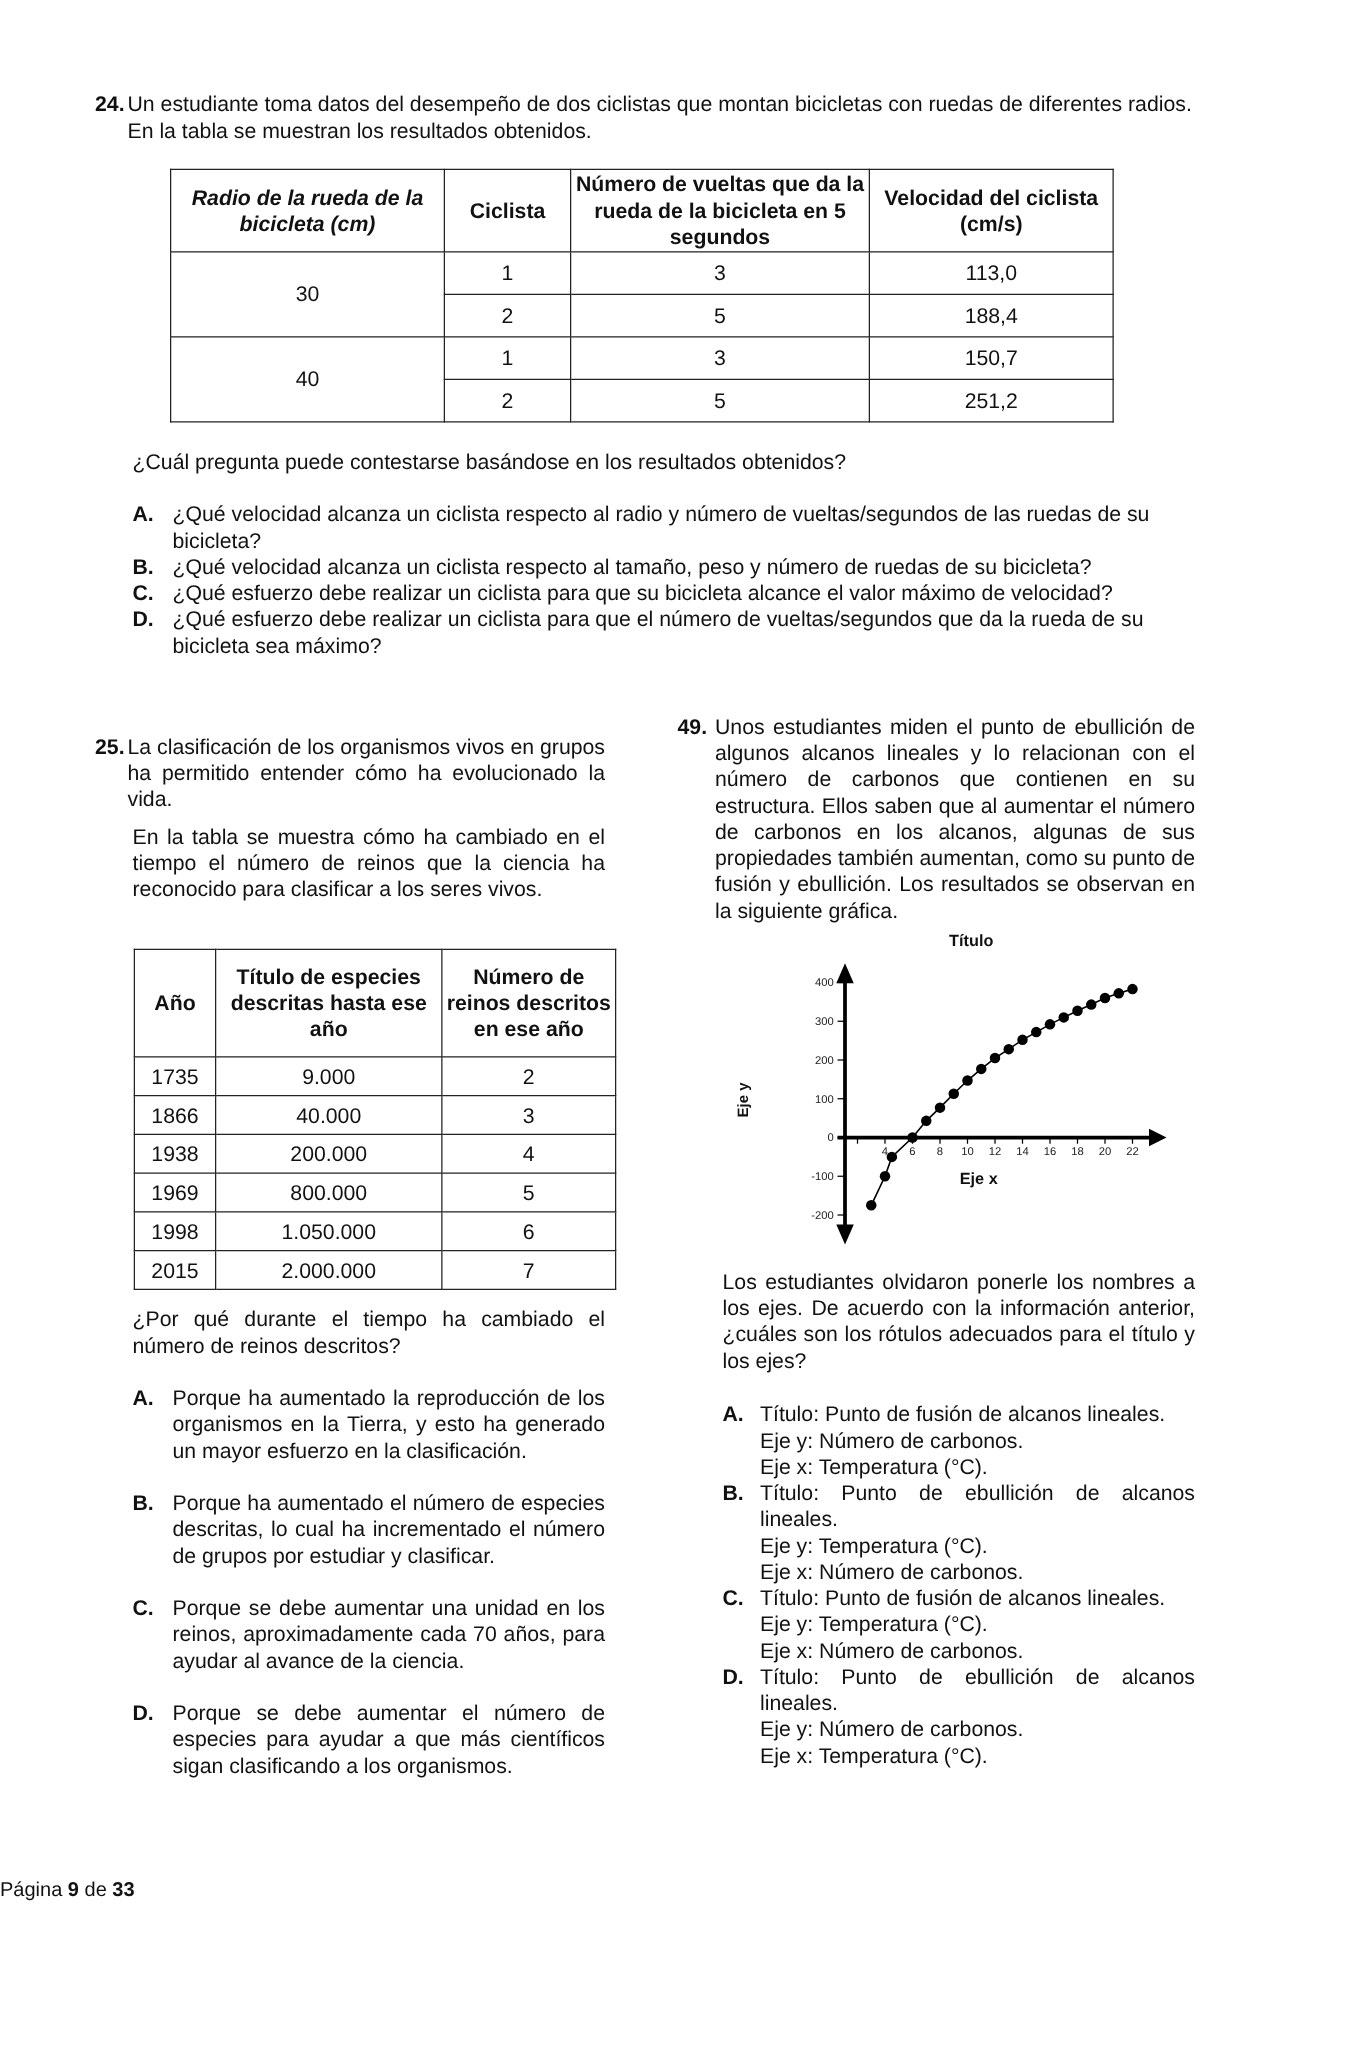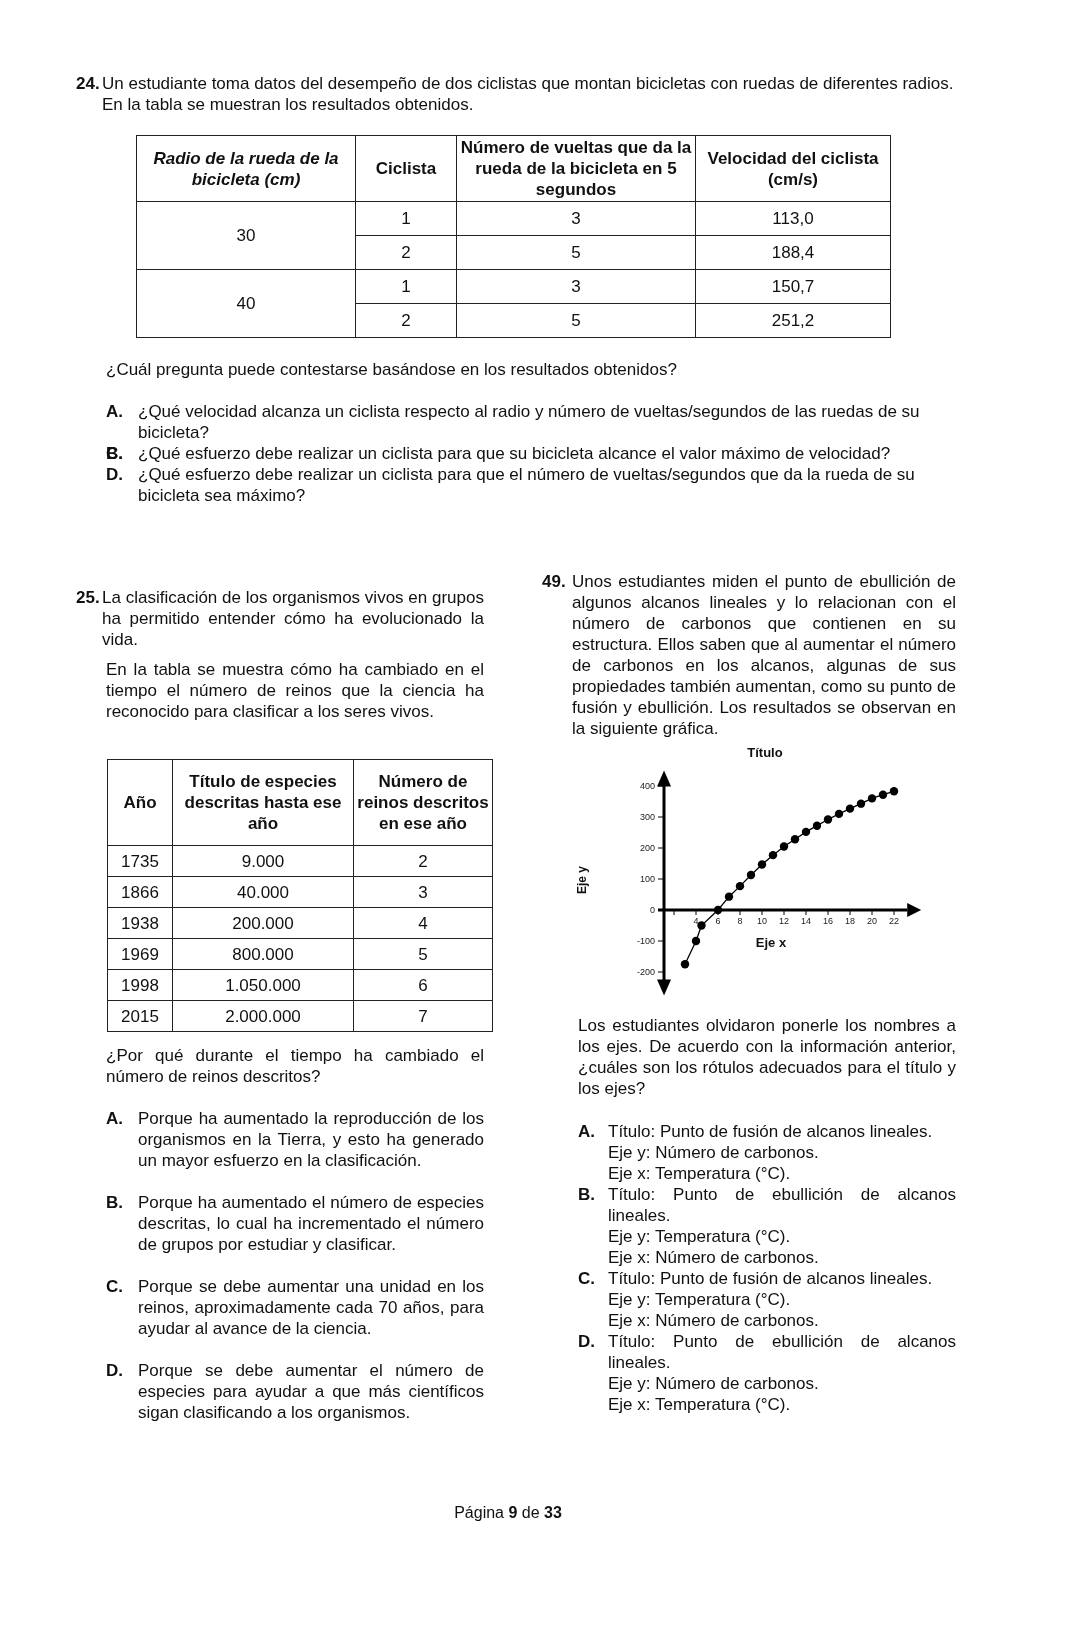--- a/index.html
+++ b/index.html
@@ -59,21 +59,21 @@
       <td>5</td>
       <td>251,2</td>
     </tr>
   </tbody>
 </table>
 
 <div class="abs" style="left:106px; top:359px; width:850px;">¿Cuál pregunta puede contestarse basándose en los resultados obtenidos?</div>
 
 <div class="abs" style="left:106px; top:401px; width:850px;">
   <div class="opt"><span class="letter">A.</span><span>¿Qué velocidad alcanza un ciclista respecto al radio y número de vueltas/segundos de las ruedas de su bicicleta?</span></div>
-  <div class="opt"><span class="letter">B.</span></div>
+  <div class="opt"><span class="letter">B.</span><span>¿Qué velocidad alcanza un ciclista respecto al tamaño, peso y número de ruedas de su bicicleta?</span></div>
   <div class="opt"><span class="letter">C.</span><span>¿Qué esfuerzo debe realizar un ciclista para que su bicicleta alcance el valor máximo de velocidad?</span></div>
   <div class="opt"><span class="letter">D.</span><span>¿Qué esfuerzo debe realizar un ciclista para que el número de vueltas/segundos que da la rueda de su bicicleta sea máximo?</span></div>
 </div>
 
 <div class="abs" style="left:76px; top:571px; width:408px;">
   <div class="just" style="position:relative; padding-left:26px;margin-top:16px;">
     <span class="qnum" style="position:absolute; left:0; top:0;">25.</span>
     <span>La clasificación de los organismos vivos en grupos ha permitido entender cómo ha evolucionado la vida.</span>
   </div>
   <div class="just" style="padding-left:30px; margin-top:9px;">En la tabla se muestra cómo ha cambiado en el tiempo el número de reinos que la ciencia ha reconocido para clasificar a los seres vivos.</div>
@@ -130,21 +130,21 @@
   <div class="opt just"><span class="letter">D.</span><span>Porque se debe aumentar el número de especies para ayudar a que más científicos sigan clasificando a los organismos.</span></div>
 </div>
 
 <div class="abs" style="left:542px; top:571px; width:414px;">
   <div class="just" style="position:relative; padding-left:30px;">
     <span class="qnum" style="position:absolute; left:0; top:0;">49.</span>
     <span>Unos estudiantes miden el punto de ebullición de algunos alcanos lineales y lo relacionan con el número de carbonos que contienen en su estructura. Ellos saben que al aumentar el número de carbonos en los alcanos, algunas de sus propiedades también aumentan, como su punto de fusión y ebullición. Los resultados se observan en la siguiente gráfica.</span>
   </div>
 </div>
 
-<div class="abs" style="left:568px; top:740px; width:380px; height:260px;">
+<div class="abs" style="left:580px; top:740px; width:380px; height:260px;">
   <svg id="chart-svg" width="380" height="260" viewBox="0 0 380 260">
     <text id="chart-title" x="197" y="17" font-family="Liberation Sans, sans-serif" font-size="13" font-weight="bold" text-anchor="middle" fill="#111">Título</text>
     <text id="chart-ylabel" x="0" y="0" font-family="Liberation Sans, sans-serif" font-size="12" font-weight="bold" text-anchor="middle" fill="#111" transform="translate(18,140) rotate(-90)">Eje y</text>
     <text id="chart-xlabel" x="203" y="207" font-family="Liberation Sans, sans-serif" font-size="13" font-weight="bold" text-anchor="middle" fill="#111">Eje x</text>
     <g id="chart-axes">
         <line x1="96" y1="44.5" x2="96" y2="241.5" stroke="#000" stroke-width="3"></line>
         <polygon points="89,46.5 103,46.5 96,30.5" fill="#000"></polygon>
         <polygon points="89,239.5 103,239.5 96,255.5" fill="#000"></polygon>
         <line x1="90" y1="170" x2="339.2" y2="170" stroke="#000" stroke-width="3"></line>
         <polygon points="339.2,163 339.2,177 353.2,170" fill="#000"></polygon>
@@ -232,15 +232,15 @@
     <div>Eje x: Número de carbonos.</div>
   </div>
   <div class="opt" style="padding-left:30px;">
     <span class="letter">D.</span>
     <div class="just">Título: Punto de ebullición de alcanos lineales.</div>
     <div>Eje y: Número de carbonos.</div>
     <div>Eje x: Temperatura (°C).</div>
   </div>
 </div>
 
-<div class="abs footer" style="left:0; top:1502px; width:1016px; text-align:center;">
+<div class="abs footer" style="left:0; top:1502px; width:1016px; ">
   <span>Página </span><b>9</b><span> de </span><b>33</b>
 </div>
 
 </body></html>

